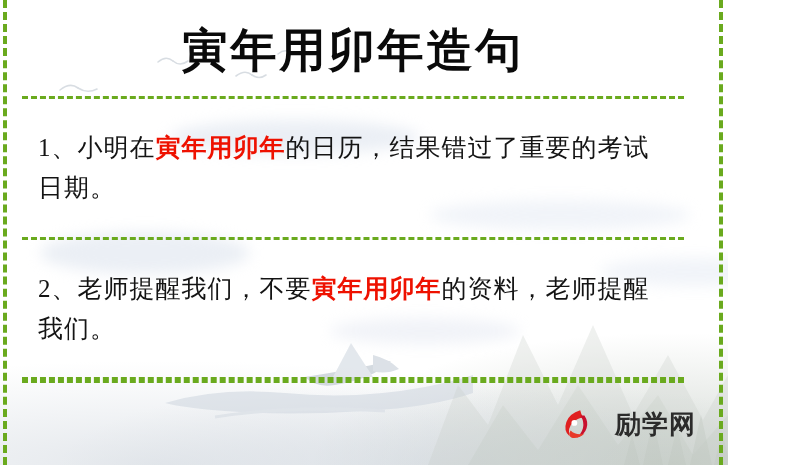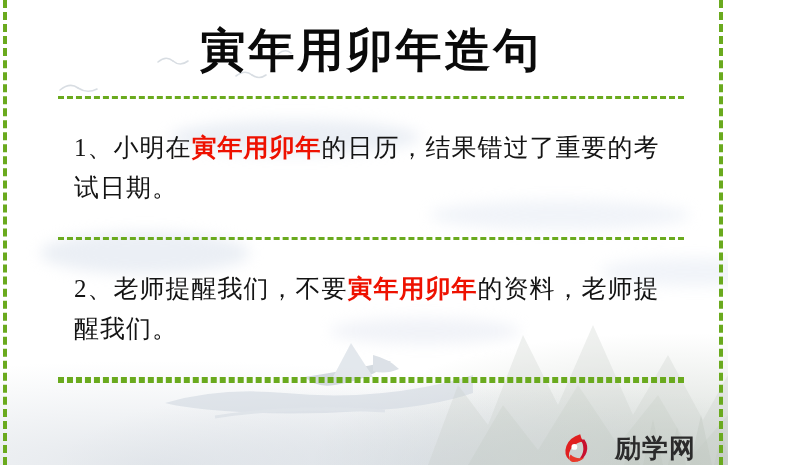--- a/index.html
+++ b/index.html
@@ -11,21 +11,20 @@
     font-family: "Liberation Serif", "DejaVu Serif", serif;
   }
 
   .page {
     position: relative;
     width: 728px;
     height: 465px;
     overflow: hidden;
     background: #ffffff;
     box-sizing: border-box;
-    padding-left: 36px;
   }
 
   
   .bg-layer {
     position: absolute;
     inset: 0;
     pointer-events: none;
     z-index: 0;
   }
   .bg-wash {
@@ -127,21 +126,21 @@
     font-weight: 700;
   }
   .row-1 { padding-top: 13px; padding-bottom: 12px; }
   .row-2 { padding-top: 13px; padding-bottom: 11px; }
   .row-3 { padding-top: 15px; padding-bottom: 15px; }
 
   
   .logo {
     position: absolute;
     right: 32px;
-    bottom: 0;
+    bottom: 24px;
     display: flex;
     align-items: center;
     gap: 21px;
     z-index: 4;
   }
   .logo-mark {
     width: 34px;
     height: 34px;
     flex: 0 0 auto;
   }

